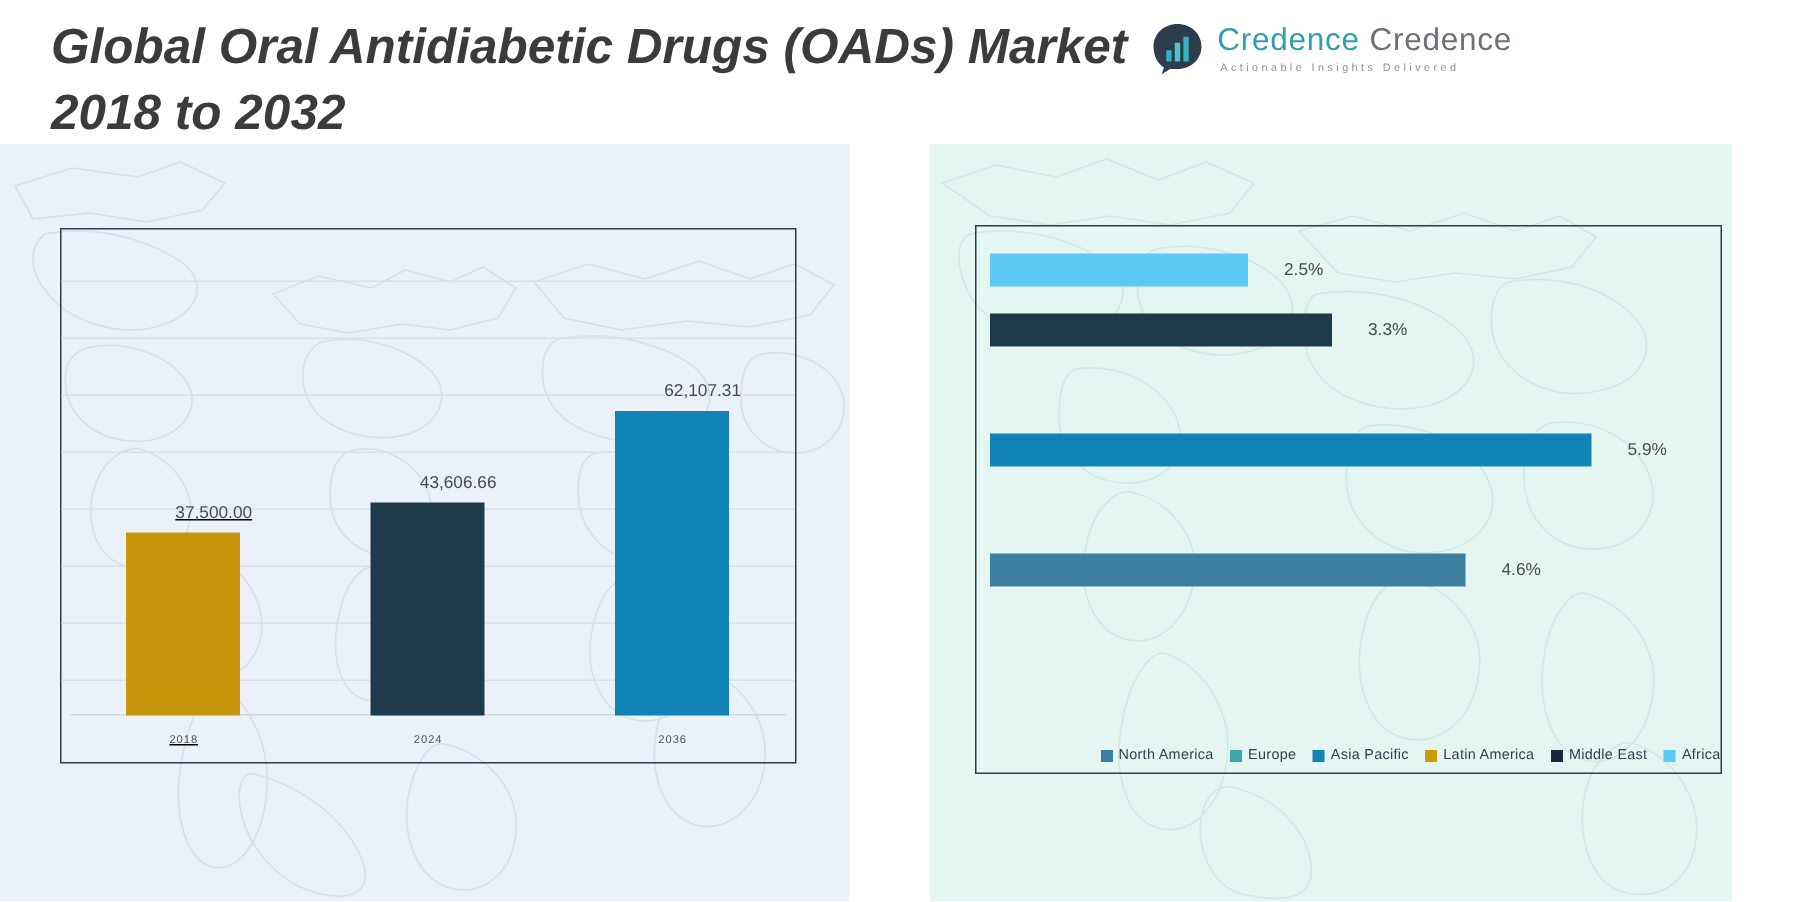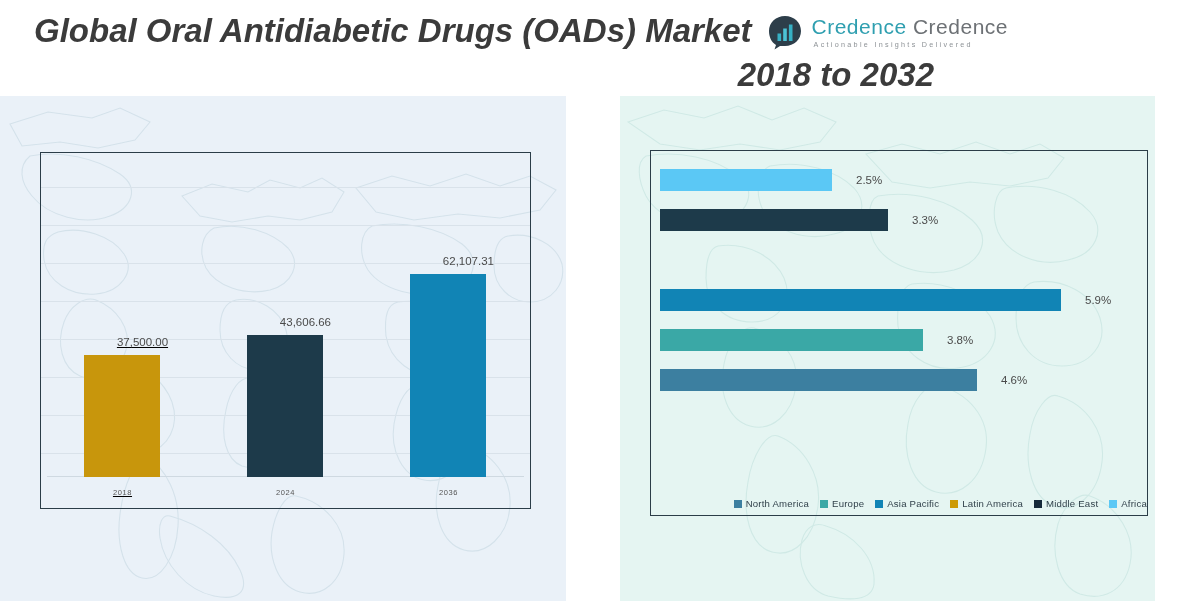--- a/index.html
+++ b/index.html
@@ -12,21 +12,21 @@
   }
   .page { position: relative; width: 1203px; height: 601px; background: #fff; }
 
   
   .header { position: absolute; left: 0; top: 0; width: 1058px; height: 96px; background: #ffffff; z-index: 6; padding-left: 32px; }
   .title {
     position: absolute; left: 34px; top: 9px; width: 900px;
     font-size: 33px; line-height: 44px; font-weight: bold; font-style: italic;
     color: #3b3b3b; letter-spacing: 0px;
   }
-  .title .line2 { display: block; text-align: right; }
+  .title .line2 { display: block; }
 
   
   .logo { position: absolute; right: 50px; top: 14px; display: flex; align-items: center; gap: 9px; }
   .logo-mark { width: 36px; height: 36px; position: relative; }
   .logo-text { display: flex; flex-direction: column; line-height: 1; }
   .logo-name { font-size: 21px; letter-spacing: .5px; white-space: nowrap; }
   .logo-name .c1 { color: #2f9fb0; }
   .logo-name .c2 { color: #6d7175; }
   .logo-tag {
     font-size: 7.2px; color: #8d9296; letter-spacing: 2.3px;
@@ -225,24 +225,20 @@
       <div class="hbar" style="width:228px;background:#1d3a4a"></div>
       <div class="hbar-val">3.3%</div>
     </div>
 
 
     <div class="hrow" style="top:138px">
       <div class="hbar" style="width:401px;background:#1184b5"></div>
       <div class="hbar-val">5.9%</div>
     </div>
 
-    <div class="hrow" style="top:178px">
-      <div class="hbar" style="width:263px;background:#3aa8a6"></div>
-      <div class="hbar-val">3.8%</div>
-    </div>
 
     <div class="hrow" style="top:218px">
       <div class="hbar" style="width:317px;background:#3c7fa0"></div>
       <div class="hbar-val">4.6%</div>
     </div>
 
     <div class="legend">
       <div class="legend-item">
         <span class="legend-sw" style="background:#3c7fa0"></span>
         <span class="legend-lb">North America</span>

